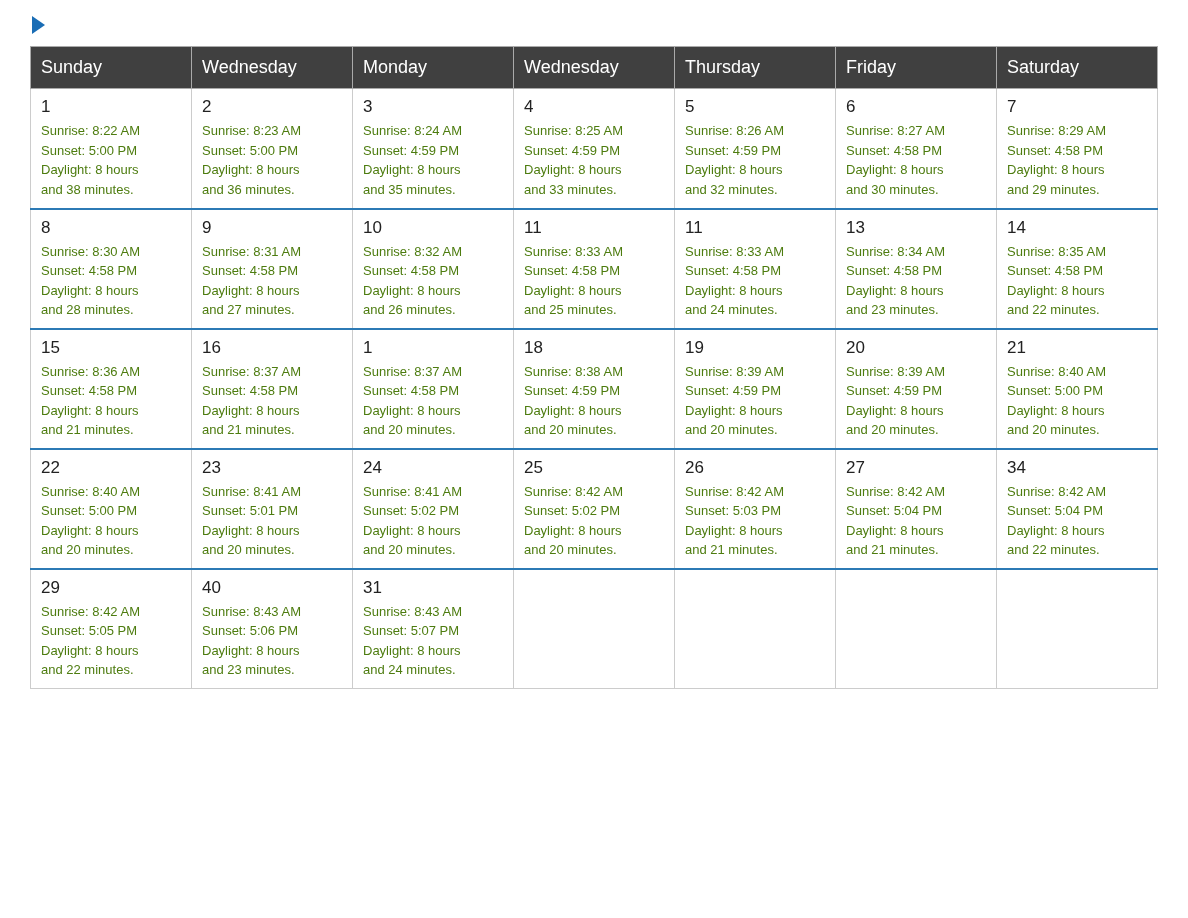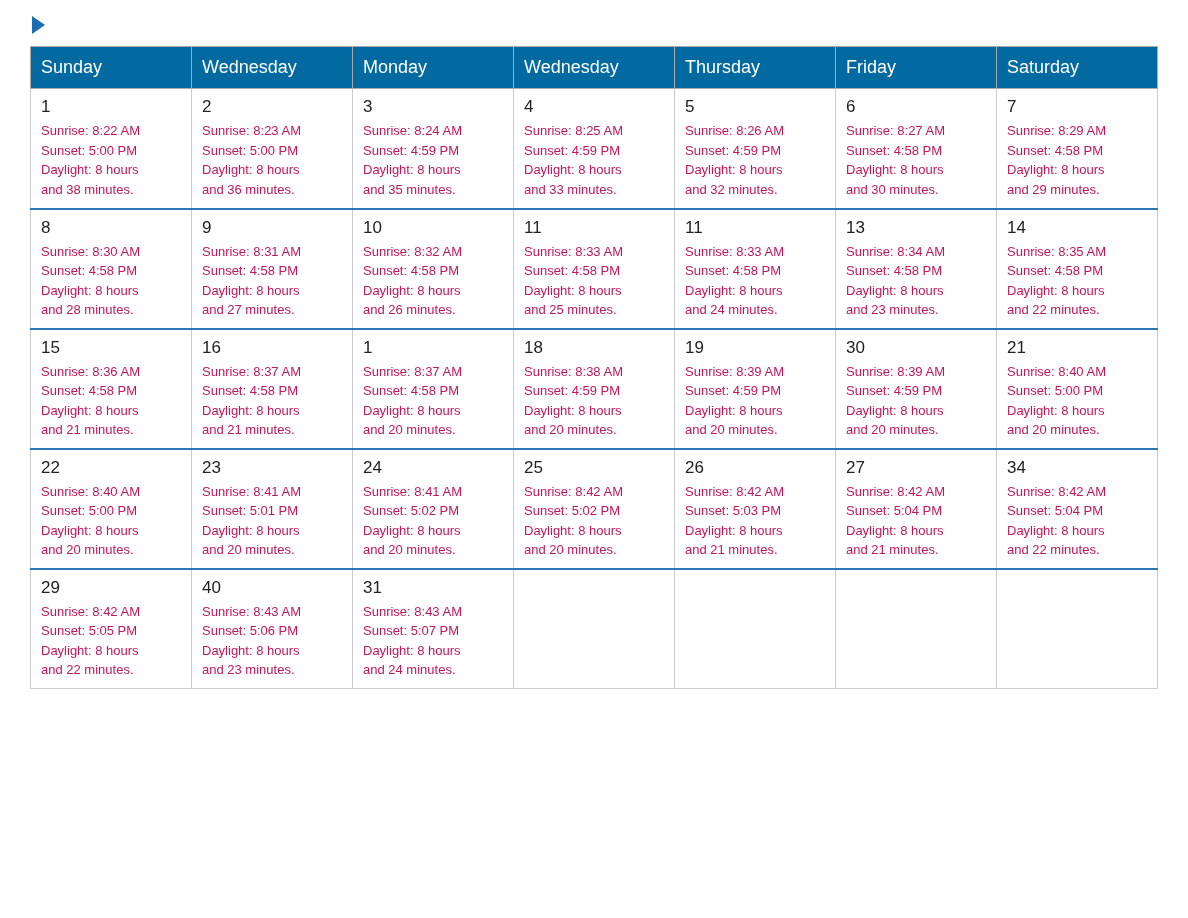--- a/index.html
+++ b/index.html
@@ -58,21 +58,21 @@
       font-size: 22px;
       color: #444;
       margin-top: 4px;
     }
     .calendar-table {
       width: 100%;
       border-collapse: collapse;
       border: 1px solid #aaa;
     }
     .calendar-table th {
-      background-color: #0369a1;
+      background-color: #404040;
       color: #fff;
       font-size: 18px;
       font-weight: normal;
       padding: 10px 10px;
       text-align: left;
       border: 1px solid #aaa;
     }
     .calendar-table td {
       vertical-align: top;
       padding: 8px 10px;
@@ -84,21 +84,21 @@
       height: 120px;
     }
     .day-number {
       font-size: 17px;
       font-weight: normal;
       margin-bottom: 4px;
     }
     .day-info {
       font-size: 13px;
       line-height: 1.5;
-      color: #be185d;
+      color: #4d7c0f;
     }
     .empty-cell {
       background: #fff;
     }
     .row-divider td {
       border-top: 2px solid #2c7ab5;
     }
   </style>
 </head>
 <body>
@@ -206,21 +206,21 @@
         </td>
         <td>
           <div class="day-number">18</div>
           <div class="day-info">Sunrise: 8:38 AM<br>Sunset: 4:59 PM<br>Daylight: 8 hours<br>and 20 minutes.</div>
         </td>
         <td>
           <div class="day-number">19</div>
           <div class="day-info">Sunrise: 8:39 AM<br>Sunset: 4:59 PM<br>Daylight: 8 hours<br>and 20 minutes.</div>
         </td>
         <td>
-          <div class="day-number">30</div>
+          <div class="day-number">20</div>
           <div class="day-info">Sunrise: 8:39 AM<br>Sunset: 4:59 PM<br>Daylight: 8 hours<br>and 20 minutes.</div>
         </td>
         <td>
           <div class="day-number">21</div>
           <div class="day-info">Sunrise: 8:40 AM<br>Sunset: 5:00 PM<br>Daylight: 8 hours<br>and 20 minutes.</div>
         </td>
       </tr>
       <tr class="row-divider">
         <td>
           <div class="day-number">22</div>

